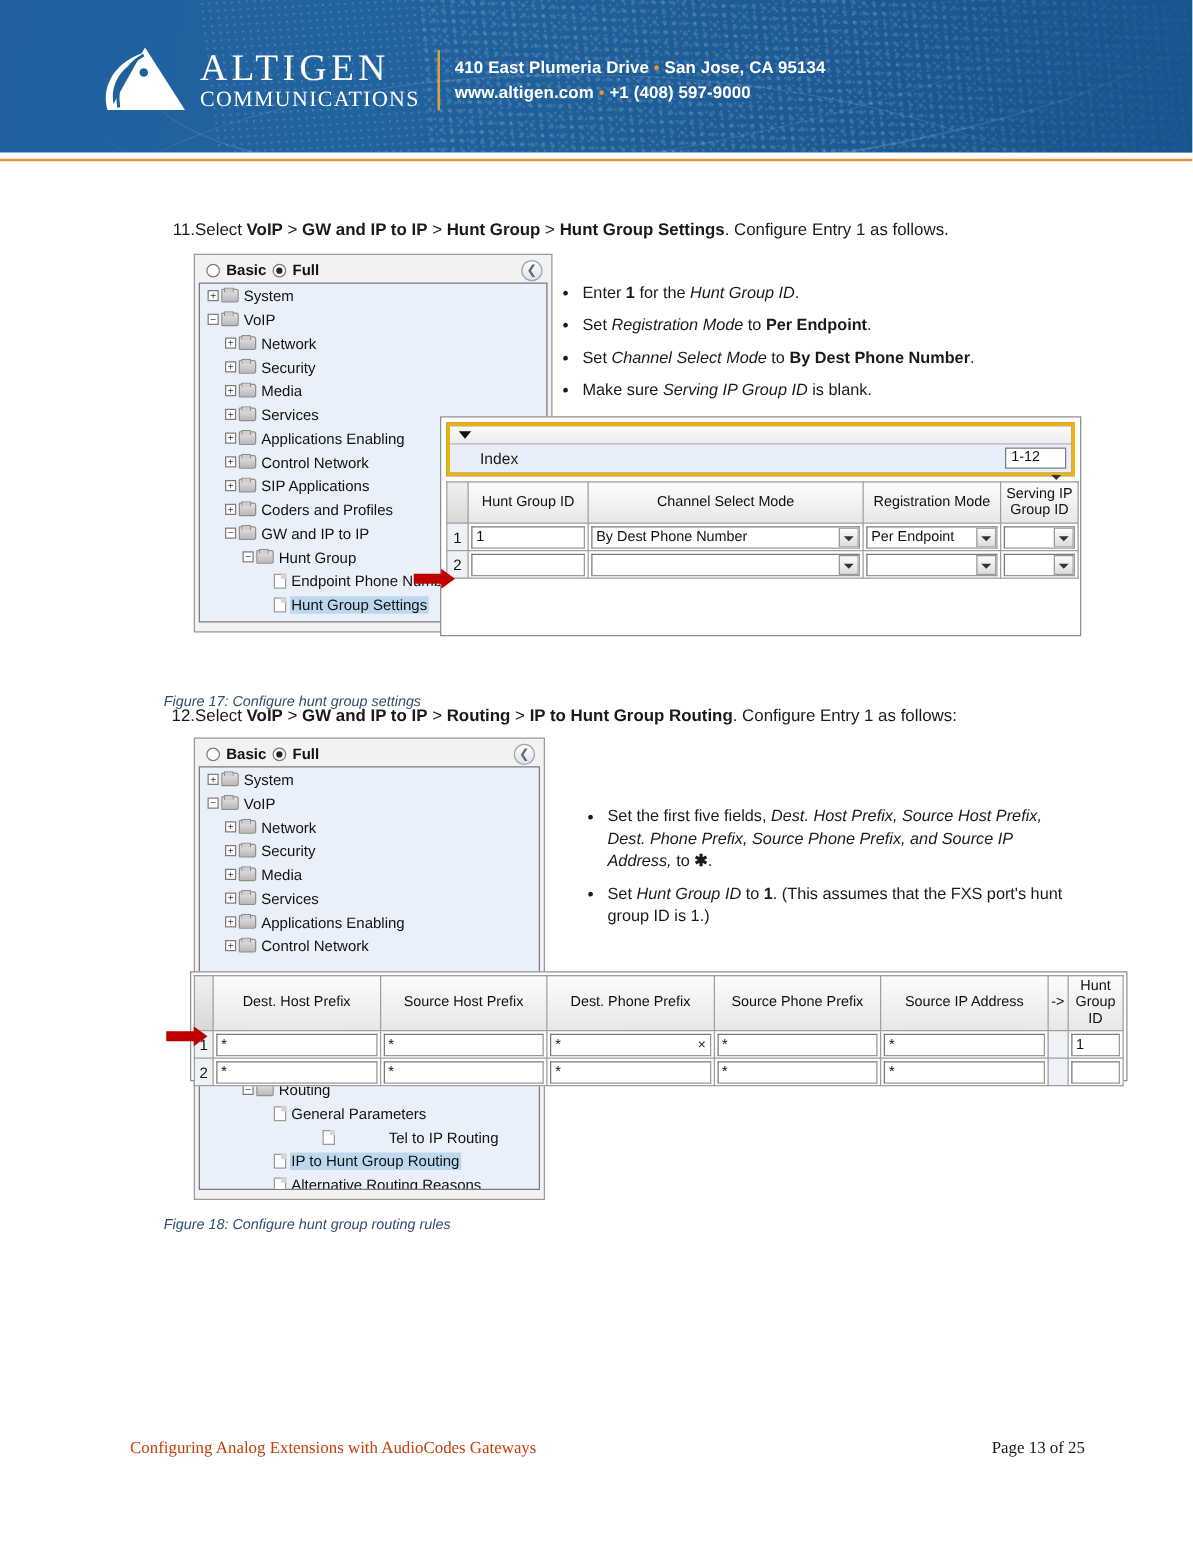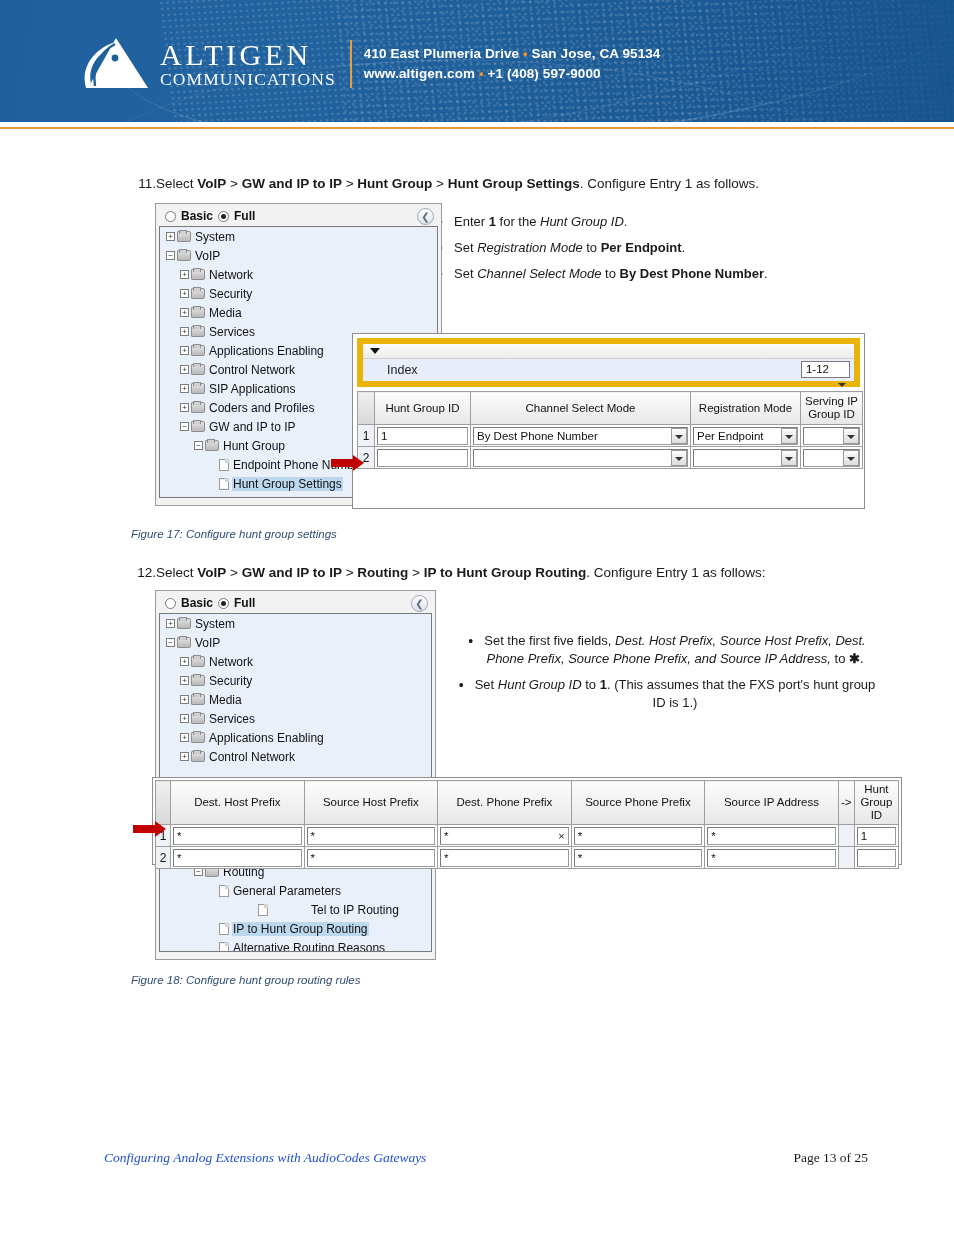--- a/index.html
+++ b/index.html
@@ -87,21 +87,21 @@
   .step b { font-weight:bold; }
 
   .caption {
     position:absolute;
     font-family:"Liberation Sans", sans-serif;
     font-style:italic; font-size:11.5px; color:#2e4d72;
   }
 
   .bullets { position:absolute; font-size:13px; color:#1a1a1a; line-height:18px; }
   .bullets li { margin-bottom:8px; }
-  .bullets ul { margin:0; padding-left:18px; list-style:none; }
+  .bullets ul { margin:12px; padding-left:18px; list-style:none; }
   .bullets li::before { content:"\2022"; position:absolute; margin-left:-16px; font-size:14px; }
   .bullets i { font-style:italic; }
   .bullets b { font-weight:bold; }
 
   
   .tree-panel {
     position:absolute;
     background:#f2f2f2;
     border:1px solid #9a9a9a;
     padding:3px;
@@ -159,21 +159,21 @@
     border-color:transparent transparent #d4d4d4 #d4d4d4;
   }
   .tnode.sel .lbl { background:#bcd8ef; }
   .lbl { padding:0 1px; }
 
   
   .ac-panel {
     position:absolute; background:#ffffff; border:1px solid #8d8d8d;
   }
   .ac-index-box {
-    margin:4px; border:6px solid #eab308; background:#701a75;
+    margin:4px; border:3px solid #eab308; background:#701a75;
   }
   .ac-index-top {
     height:15px; background:linear-gradient(#fbfbfb,#ececec);
     border-bottom:1px solid #cfcfcf; position:relative;
   }
   .ac-index-top .caret {
     position:absolute; left:7px; top:4px;
     border-left:5px solid transparent; border-right:5px solid transparent;
     border-top:6px solid #111;
   }
@@ -233,21 +233,21 @@
   .arrow-red .shaft { position:absolute; left:0; top:4px; width:24px; height:8px; background:#c00000; }
   .arrow-red .head {
     position:absolute; left:22px; top:0;
     border-top:8px solid transparent; border-bottom:8px solid transparent;
     border-left:11px solid #c00000;
   }
 
   
   .footer-title {
     position:absolute; left:104px; top:1150px;
-    font-family:"Liberation Serif", serif; font-style:italic; font-size:13.5px; color:#1d4ed8;
+    font-family:"Liberation Serif", serif; font-size:13.5px; color:#c2410c;
   }
   .footer-page {
     position:absolute; right:86px; top:1150px;
     font-family:"Liberation Serif", serif; font-size:13.5px; color:#1a1a1a;
   }
 </style>
 </head>
 <body>
 
 <div class="banner">
@@ -294,20 +294,21 @@
 
 <div class="step" style="left:130px; top:175px;">
   <span class="num">11.</span><span>Select </span><b>VoIP</b><span> &gt; </span><b>GW and IP to IP</b><span> &gt; </span><b>Hunt Group</b><span> &gt; </span><b>Hunt Group Settings</b><span>.  Configure Entry 1 as follows.</span>
 </div>
 
 <div class="bullets" style="left:436px; top:213px; width:400px;">
   <ul id="bullets1-list">
       <li><span>Enter </span><b>1</b><span> for the </span><i>Hunt Group ID</i><span>.</span></li>
       <li><span>Set </span><i>Registration Mode</i><span> to </span><b>Per Endpoint</b><span>.</span></li>
       <li><span>Set </span><i>Channel Select Mode</i><span> to </span><b>By Dest Phone Number</b><span>.</span></li>
+      <li><span>Make sure </span><i>Serving IP Group ID</i><span> is blank.</span></li>
     </ul>
 </div>
 
 <div class="tree-panel" style="left:131px; top:203px; width:287px; height:303px;">
   <div class="tree-head">
     <span class="radio"></span>
     <span class="radio-lbl">Basic</span>
     <span class="radio on"></span>
     <span class="radio-lbl">Full</span>
     <span class="collapse-btn">❮</span>
@@ -481,27 +482,27 @@
         </tr>
       </tbody>
   </table>
 </div>
 
 <div class="arrow-red" style="left:331px; top:455px; width:36px; height:16px;">
   <span class="shaft"></span>
     <span class="head"></span>
 </div>
 
-<div class="caption" style="left:131px; top:528px;">Figure 17: Configure hunt group settings</div>
+<div class="caption" style="left:131px; top:556px;">Figure 17: Configure hunt group settings</div>
 
 <div class="step" style="left:130px; top:564px;">
   <span class="num">12.</span><span>Select </span><b>VoIP</b><span> &gt; </span><b>GW and IP to IP</b><span> &gt; </span><b>Routing</b><span> &gt; </span><b>IP to Hunt Group Routing</b><span>. Configure Entry 1 as follows:</span>
 </div>
 
-<div class="bullets" style="left:456px; top:632px; width:420px;text-align:center;">
+<div class="bullets" style="left:456px; top:632px; width:420px;">
   <ul id="bullets2-list">
       <li><span>Set the first five fields, </span><i>Dest. Host Prefix, Source Host Prefix, Dest. Phone Prefix, Source Phone Prefix, and Source IP Address,</i><span> to </span><b>✱</b><span>.</span></li>
       <li><span>Set </span><i>Hunt Group ID</i><span> to </span><b>1</b><span>. (This assumes that the FXS port's hunt group ID is 1.)</span></li>
     </ul>
 </div>
 
 <div class="tree-panel" style="left:131px; top:590px; width:281px; height:370px;">
   <div class="tree-head">
     <span class="radio"></span>
     <span class="radio-lbl">Basic</span>

